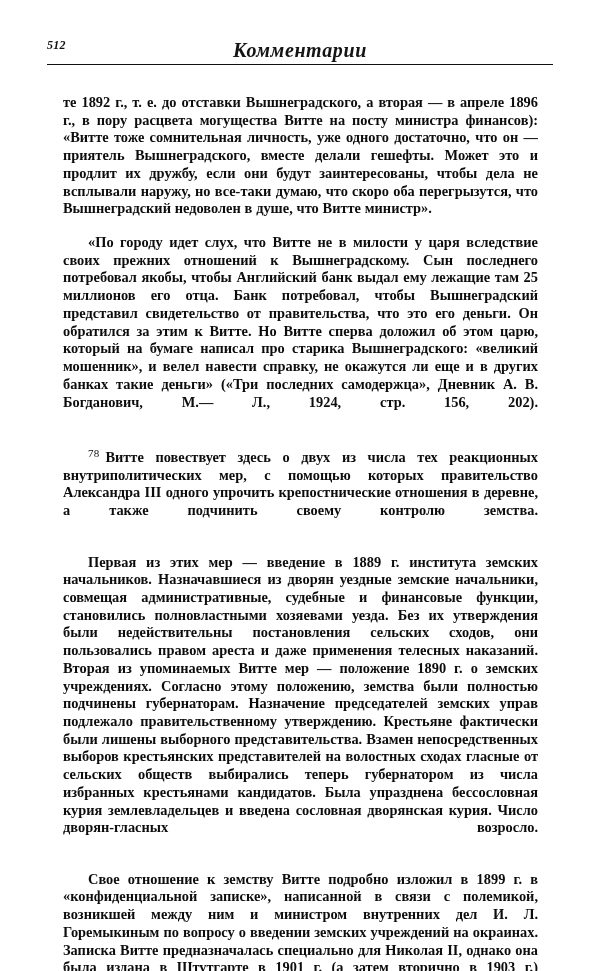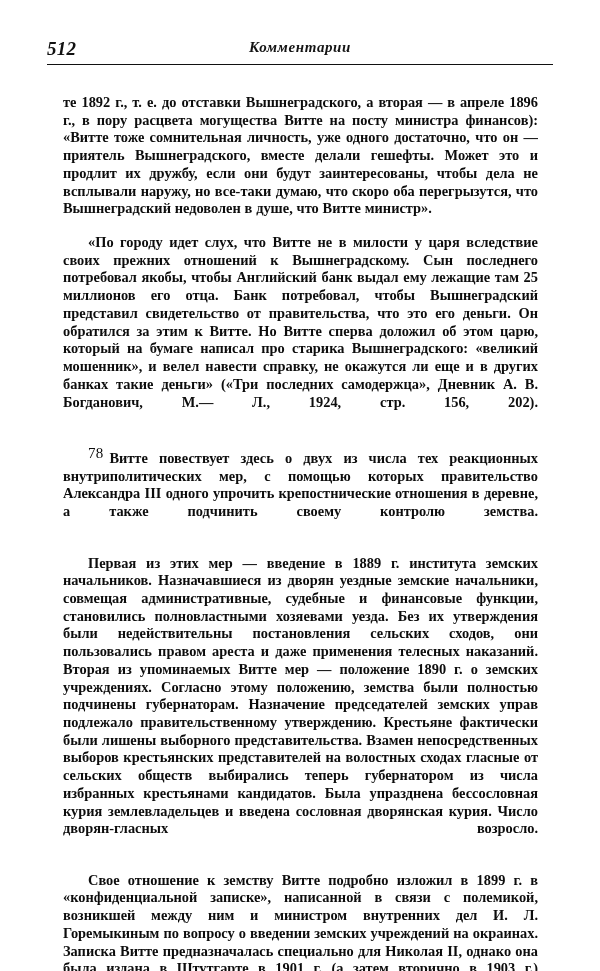--- a/index.html
+++ b/index.html
@@ -22,33 +22,33 @@
     position: absolute;
     left: 47px;
     top: 38px;
     width: 506px;
     height: 22px;
   }
   .folio {
     position: absolute;
     left: 0;
     top: 0;
-    font-size: 19px;
+    font-size: 12px;
     font-style: italic;
     font-weight: bold;
     letter-spacing: 0.3px;
     color: #111;
   }
   .head-title {
     position: absolute;
     left: 0;
     right: 0;
     top: 1px;
     text-align: center;
-    font-size: 15px;
+    font-size: 20px;
     font-style: italic;
     font-weight: bold;
     letter-spacing: 0.6px;
     color: #141414;
   }
   .head-rule {
     position: absolute;
     left: 47px;
     top: 64px;
     width: 506px;
@@ -87,21 +87,21 @@
   
   p.para::after {
     content: "";
     display: inline-block;
     width: 100%;
   }
   p.para.nostretch::after {
     content: none;
   }
   sup.fn {
-    font-size: 15px;
+    font-size: 11px;
     font-weight: 400;
     vertical-align: 5px;
     letter-spacing: 0.2px;
     padding-right: 6px;
   }
 </style>
 </head>
 <body>
 
 <div class="page">

